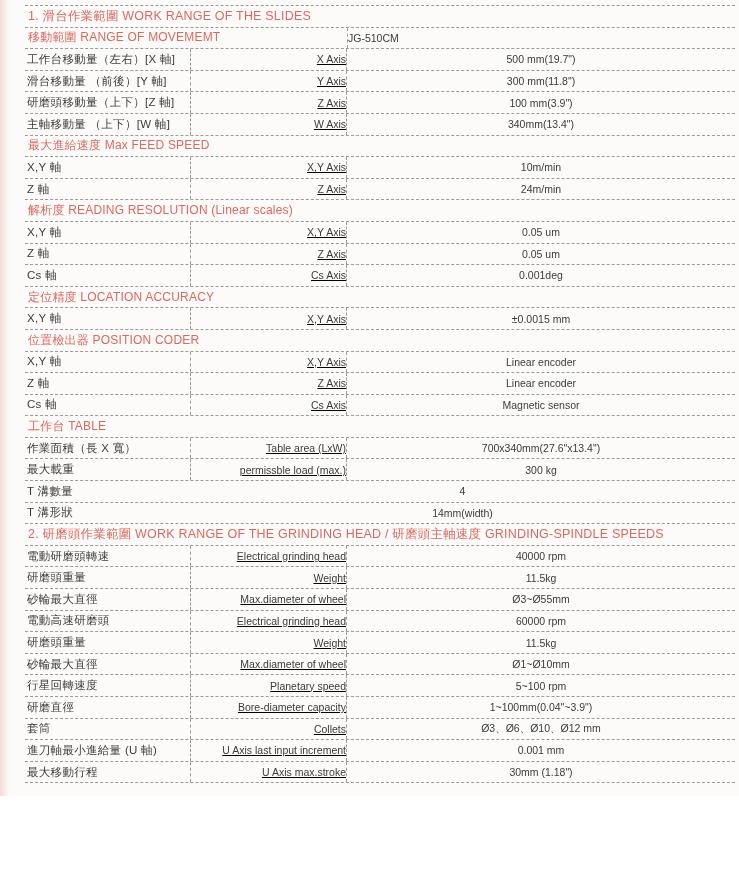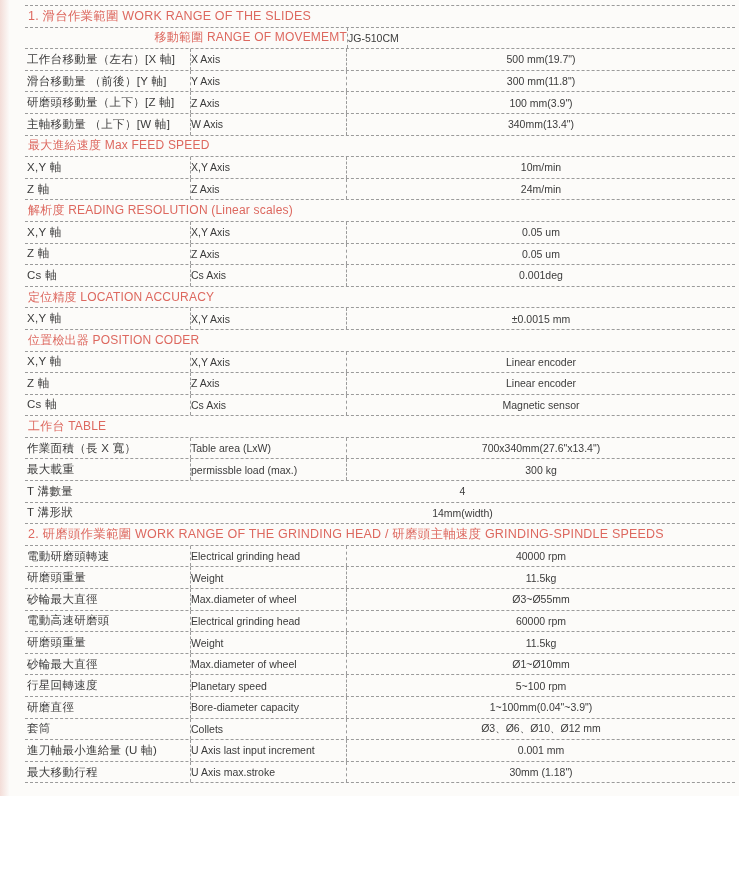--- a/index.html
+++ b/index.html
@@ -51,26 +51,27 @@
   .title-row .red-text { font-size: 12.5px; }
   .cell {
     display: flex;
     align-items: center;
     box-sizing: border-box;
     min-width: 0;
   }
   .c1 { width: 165px; padding-left: 2px; }
   .c2 {
     width: 157px;
-    justify-content: flex-start;
+    justify-content: flex-end;
     border-left: 1px dashed var(--line, #9b9b9b);
     border-right: 1px dashed var(--line, #9b9b9b);
+    text-decoration: underline;
   }
   .c3 { flex: 1; justify-content: center; }
-  .mh-left { width: 322px; padding-left: 3px; justify-content: flex-end; }
+  .mh-left { width: 322px; padding-left: 3px; }
   .mh-right {
     flex: 1;
     border-left: 1px dashed var(--line, #9b9b9b);
   }
   .zh-text {
     font-size: 11.5px;
     color: var(--ink, #3b3b3b);
     white-space: nowrap;
     letter-spacing: 0.3px;
   }

